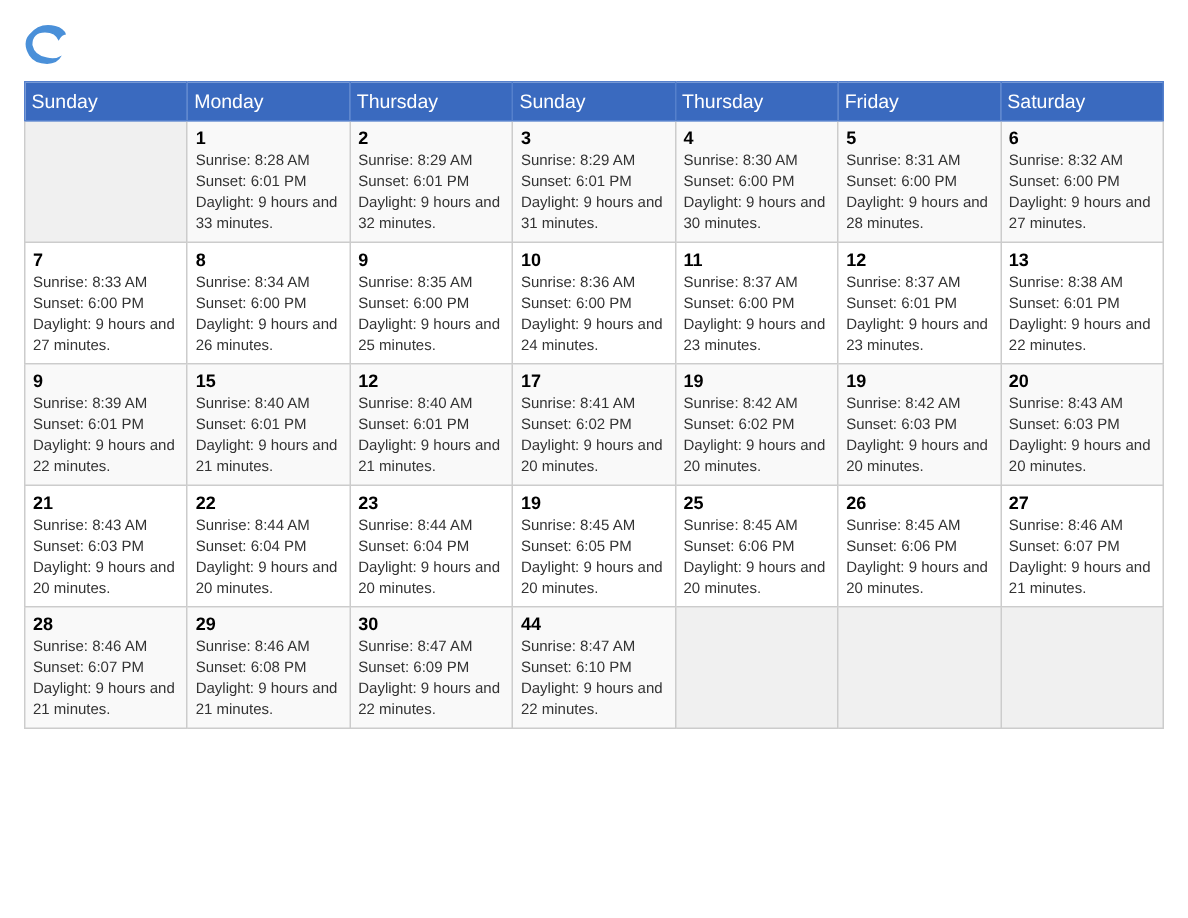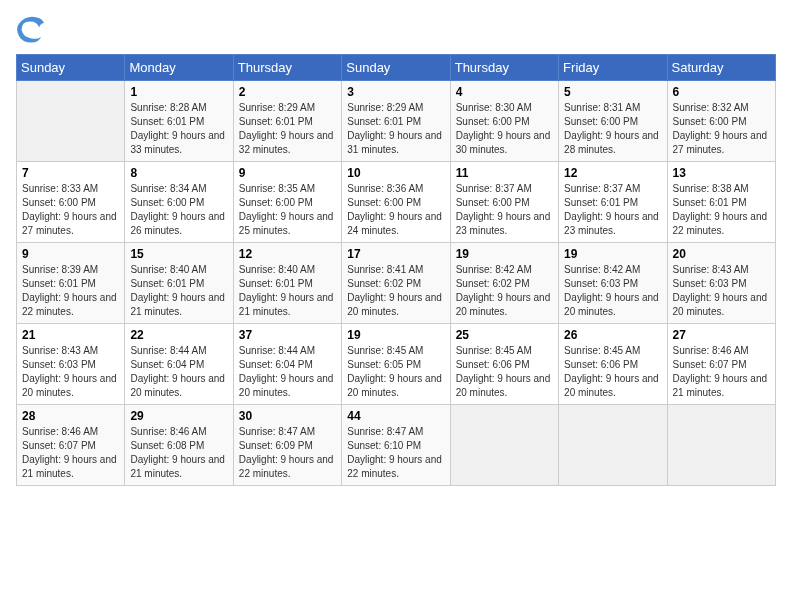--- a/index.html
+++ b/index.html
@@ -298,21 +298,21 @@
       </td>
         <td>
         <span class="day-number">22</span>
         <div class="day-info">
           Sunrise: 8:44 AM<br>
           Sunset: 6:04 PM<br>
           Daylight: 9 hours and 20 minutes.
         </div>
       </td>
         <td>
-        <span class="day-number">37</span>
+        <span class="day-number">23</span>
         <div class="day-info">
           Sunrise: 8:44 AM<br>
           Sunset: 6:04 PM<br>
           Daylight: 9 hours and 20 minutes.
         </div>
       </td>
         <td>
         <span class="day-number">19</span>
         <div class="day-info">
           Sunrise: 8:45 AM<br>

